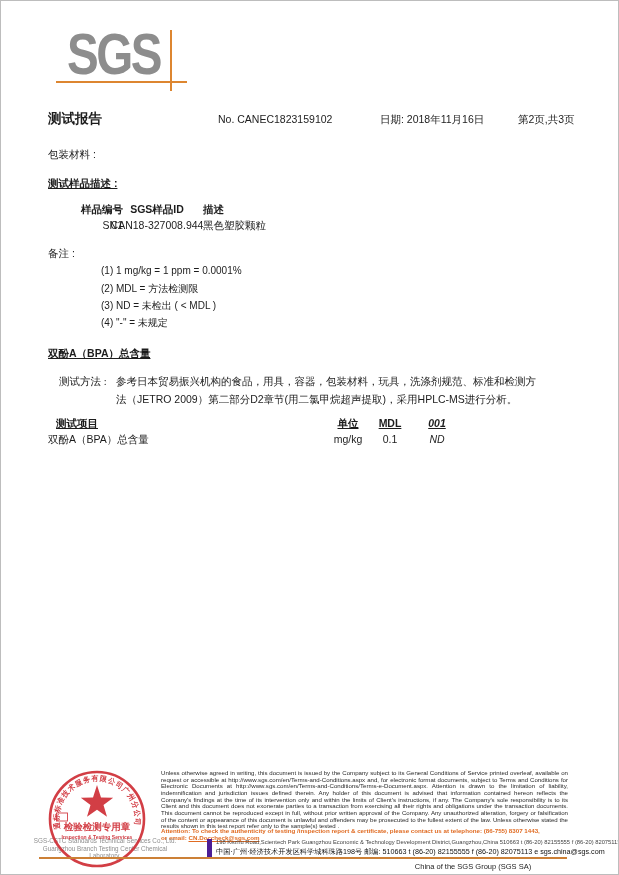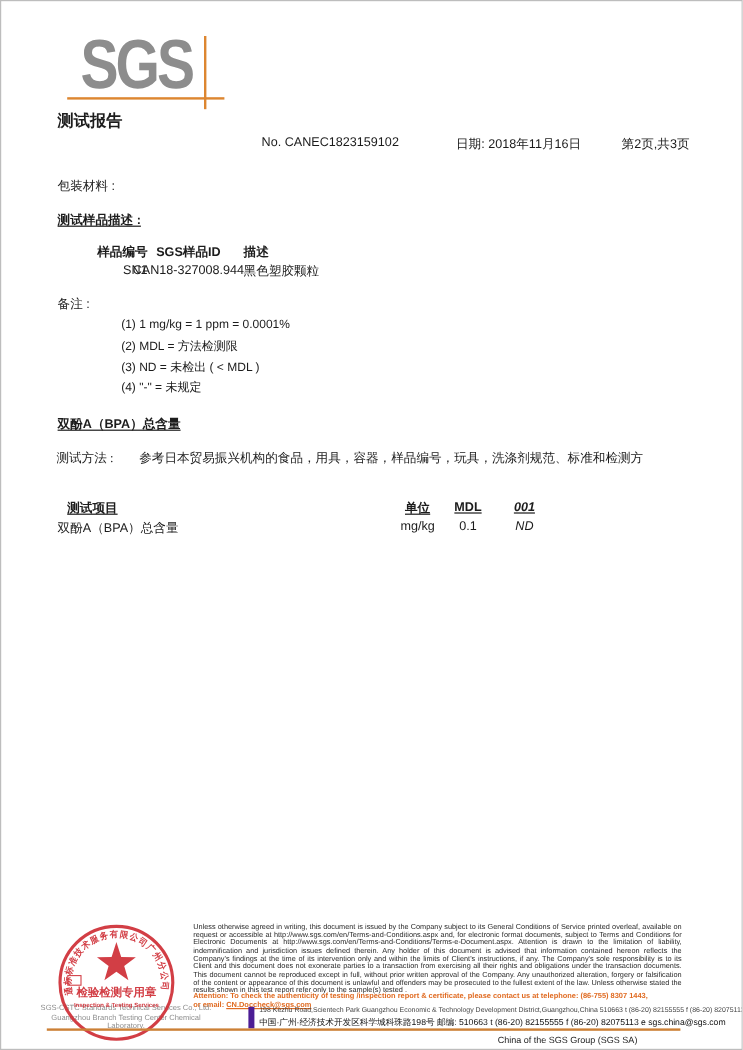--- a/index.html
+++ b/index.html
@@ -10,42 +10,42 @@
   }
   .abs { position:absolute; white-space:nowrap; }
 
   
   .logo-text { left:66px; top:24px; font-size:58px; font-weight:bold; color:#8d8d8d;
                letter-spacing:-3px; transform:scaleX(0.82); transform-origin:left top; line-height:1; }
   .logo-hline { left:55px; top:80px; width:131px; height:2px; background:#dd8630; }
   .logo-vline { left:169px; top:29px; width:2px; height:61px; background:#dd8630; }
 
   
-  .doc-title { left:47px; top:91px; font-size:13.5px; font-weight:bold; }
+  .doc-title { left:47px; top:109px; font-size:13.5px; font-weight:bold; }
   .report-no { left:217px; top:112px; font-size:10.5px; }
   .date      { left:379px; top:112px; font-size:10.5px; }
   .pages     { left:517px; top:112px; font-size:10.5px; }
 
   .results-label { left:47px; top:147px; font-size:10.5px; }
   .sample-desc-heading { left:47px; top:176px; font-size:10.5px; font-weight:bold; text-decoration:underline; }
 
   
   .st-h { top:202px; font-size:10.5px; font-weight:bold; }
   .st-r { top:218px; font-size:10.5px; }
   .st-col1 { left:58px;  width:64px; text-align:right; }
   .st-col2 { left:108px; width:96px; text-align:center; }
   .st-col3 { left:202px; }
 
   .remarks-label { left:47px; top:246px; font-size:10.5px;text-align:center; }
   .remark { left:100px; font-size:10px; }
   .remark.r0 { top:264px; } .remark.r1 { top:281px; }
   .remark.r2 { top:298px; } .remark.r3 { top:315px; }
 
   .bpa-heading { left:47px; top:346px; font-size:10.5px; font-weight:bold; text-decoration:underline; }
-  .method-label { left:46px; top:374px; font-size:10.5px;font-family:Liberation Serif, serif; }
+  .method-label { left:58px; top:374px; font-size:10.5px;font-family:Liberation Serif, serif; }
   .method-line1 { left:115px; top:374px; font-size:10.5px; }
   .method-line2 { left:115px; top:392px; font-size:10.5px; }
 
   
   .rt-h { top:416px; font-size:10.5px; font-weight:bold; text-decoration:underline; }
   .rt-r { top:432px; font-size:10.5px; }
   .rt-item-h  { left:55px; }
   .rt-item    { left:47px; }
   .rt-col-unit{ left:325px; width:44px; text-align:center; }
   .rt-col-mdl { left:371px; width:36px; text-align:center; }
@@ -92,21 +92,22 @@
   <div class="abs st-r st-col3">黑色塑胶颗粒</div>
 
   <div class="abs remarks-label">备注 :</div>
   <div class="abs remark r0">(1) 1 mg/kg = 1 ppm = 0.0001%</div>
   <div class="abs remark r1">(2) MDL = 方法检测限</div>
   <div class="abs remark r2">(3) ND = 未检出 ( &lt; MDL )</div>
   <div class="abs remark r3">(4) "-" = 未规定</div>
 
   <div class="abs bpa-heading">双酚A（BPA）总含量</div>
   <div class="abs method-label">测试方法 :</div>
-  <div class="abs method-line1">参考日本贸易振兴机构的食品，用具，容器，样品编号，玩具，洗涤剂规范、标准和检测方</div>
+  <div class="abs method-line1">参考日本贸易振兴机构的食品，用具，容器，包装材料，玩具，洗涤剂规范、标准和检测方</div>
+  <div class="abs method-line2">法（JETRO 2009）第二部分D2章节(用二氯甲烷超声提取)，采用HPLC-MS进行分析。</div>
 
   <div class="abs rt-h rt-item-h">测试项目</div>
   <div class="abs rt-h rt-col-unit">单位</div>
   <div class="abs rt-h rt-col-mdl">MDL</div>
   <div class="abs rt-h rt-col-001">001</div>
   <div class="abs rt-r rt-item">双酚A（BPA）总含量</div>
   <div class="abs rt-r rt-col-unit">mg/kg</div>
   <div class="abs rt-r rt-col-mdl">0.1</div>
   <div class="abs rt-r rt-col-001">ND</div>
 

